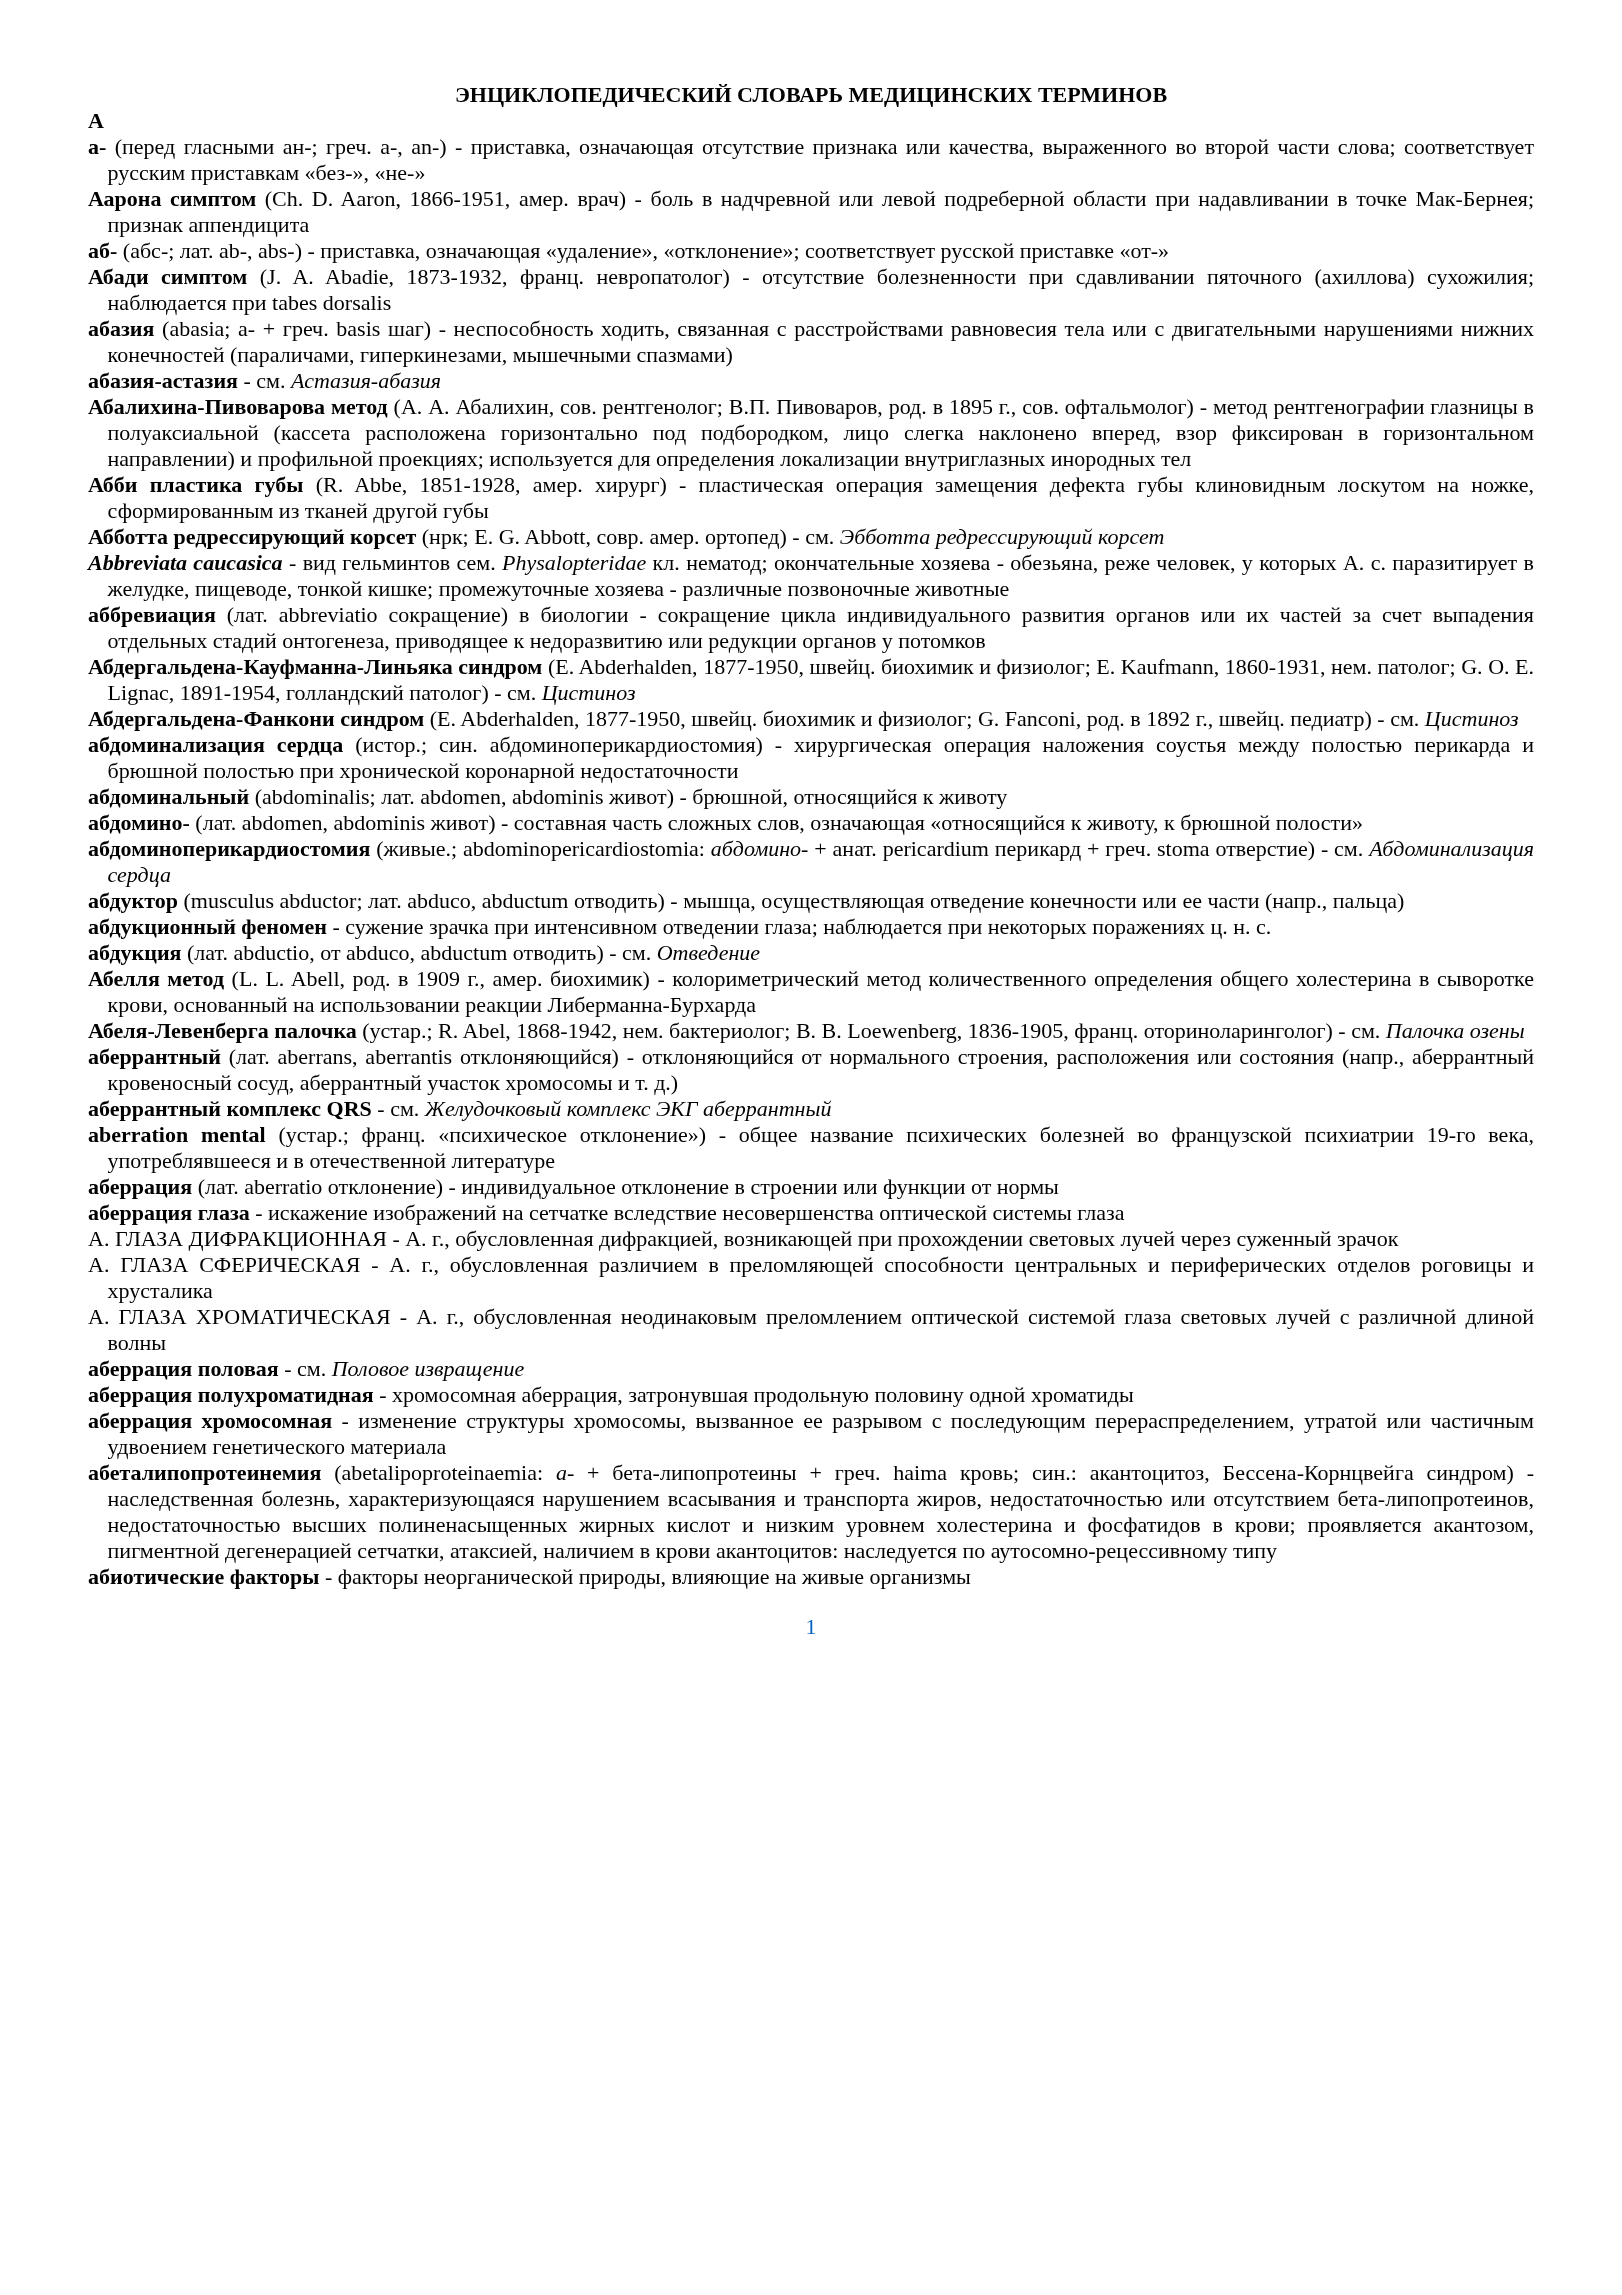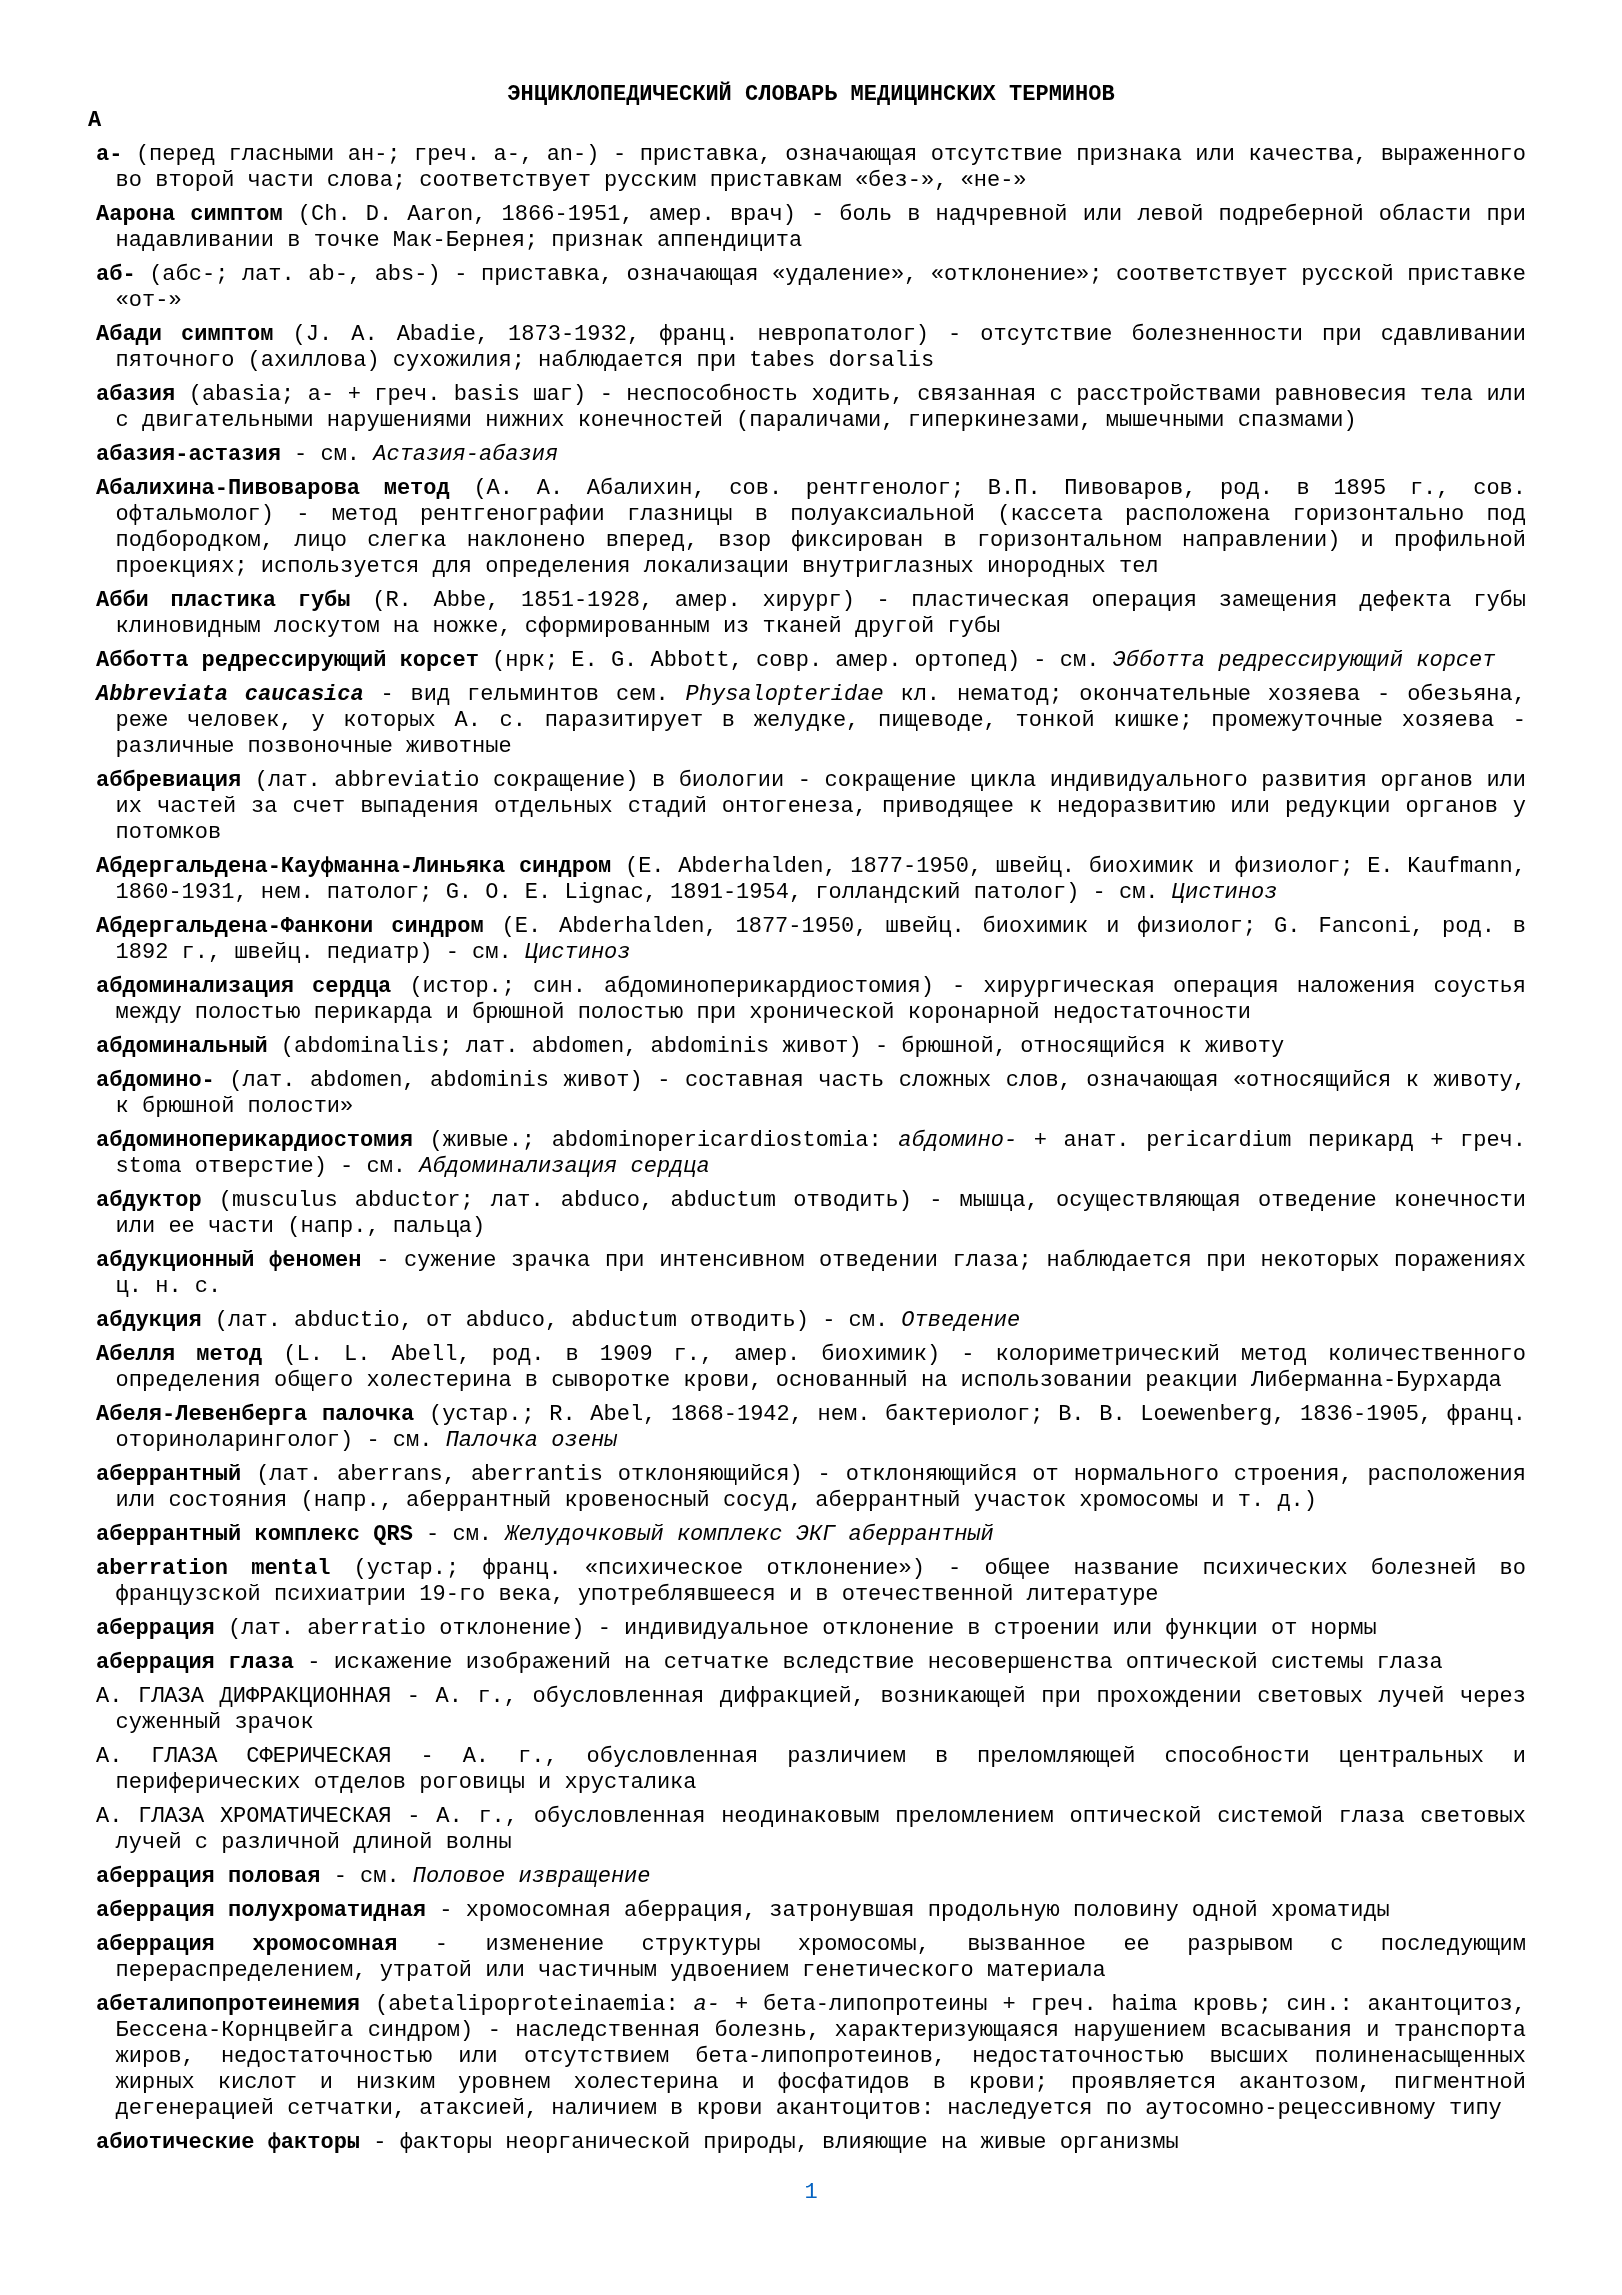--- a/index.html
+++ b/index.html
@@ -7,36 +7,36 @@
     padding: 0;
     background: #ffffff;
   }
   .sheet {
     position: relative;
     width: 1622px;
     height: 2295px;
     background: #ffffff;
     box-sizing: border-box;
     padding: 82px 88px 0 88px;
-    font-family: Liberation Mono, monospace;
+    font-family: Liberation Serif, serif;
     font-size: 22px;
     line-height: 26px;
     color: #000000;
   }
   .title {
     text-align: center;
     font-weight: bold;
     margin: 0;
   }
   .letter {
     font-weight: bold;
     margin: 0;
   }
   p.entry {
-    margin: 8px;
+    margin: 0;
     text-align: justify;
     padding-left: 19.6px;
     text-indent: -19.6px;
   }
   .seg-n { font-weight: normal; font-style: normal; }
   .seg-b { font-weight: bold; }
   .seg-i { font-style: italic; }
   .seg-bi { font-weight: bold; font-style: italic; }
   .pagenum {
     text-align: center;

